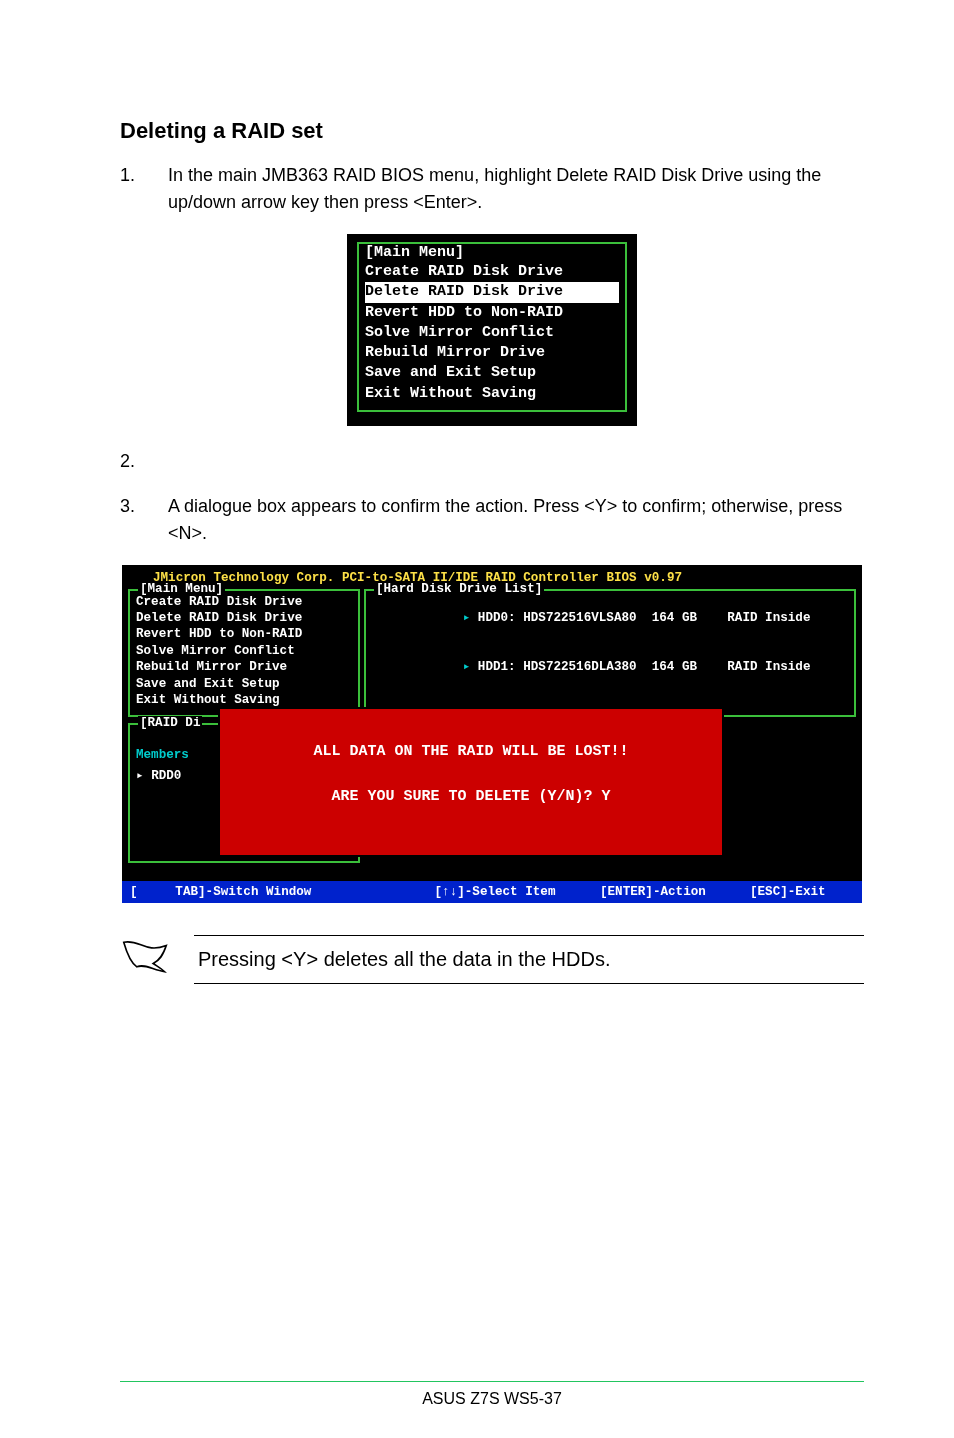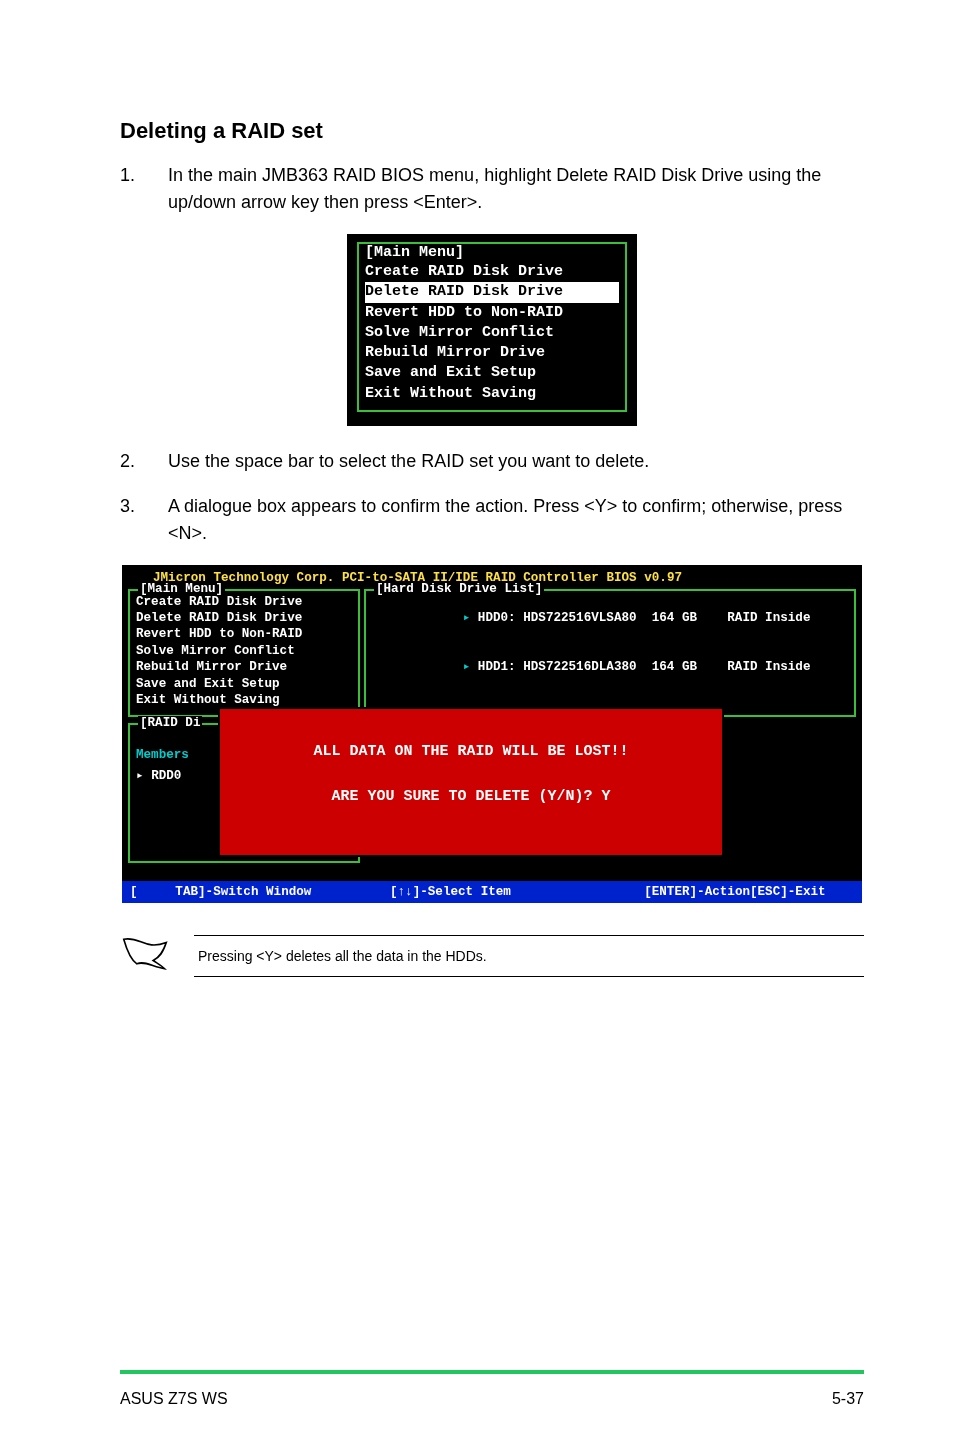--- a/index.html
+++ b/index.html
@@ -188,50 +188,50 @@
   .bottom-bar {
     margin-top: 18px;
     background: #0022cc;
     color: #ffffff;
     padding: 4px 8px;
     display: flex;
     font-size: 12.6px;
   }
   .bottom-bar .seg { white-space: pre; }
   .bottom-bar .s1 { width: 260px; }
-  .bottom-bar .s2 { width: 210px; }
-  .bottom-bar .s3 { width: 150px; text-align: right; }
+  .bottom-bar .s2 { width: 210px; text-align: center; }
+  .bottom-bar .s3 { width: 150px; }
   .bottom-bar .s4 { flex:1; text-align:left; }
 
   
   .note {
     display: flex;
     align-items: center;
     margin-top: 32px;
     gap: 24px;
   }
   .note .icon svg { width: 50px; height: 36px; }
   .note .ntxt {
     border-top: 1px solid #000;
     border-bottom: 1px solid #000;
     flex: 1;
     padding: 12px 4px;
-    font-size: 14px;
+    font-size: 20px;
   }
 
   
   .footer {
     position: absolute;
     bottom: 30px;
     left: 120px;
     right: 90px;
-    border-top: 4px solid #22c55e;
-    padding-top: 16px;
-    display: flex;
-    justify-content: space-between;
+    border-top: 1px solid #22c55e;
+    padding-top: 8px;
+    display: flex;
+    justify-content: center;
     font-size: 16px;
   }
 </style>
 </head>
 <body>
 
 <div class="page">
 
   <h2 class="section-title">Deleting a RAID set</h2>
 
@@ -254,21 +254,20 @@
         <div class="row">Save and Exit Setup</div>
         <div class="row">Exit Without Saving</div>
       </div>
     </div>
   </div>
 
   <ol class="steps">
     <li>
       <span class="num">2.</span>
       <span class="txt">
-        <span>Use the space bar to select the RAID set you want to delete.</span>
       </span>
     </li>
     <li>
       <span class="num">3.</span>
       <span class="txt">A dialogue box appears to confirm the action. Press &lt;Y&gt; to confirm; otherwise, press &lt;N&gt;.</span>
     </li>
   </ol>
 
   <div class="bios-big-wrap">
     <div class="bios-big">

